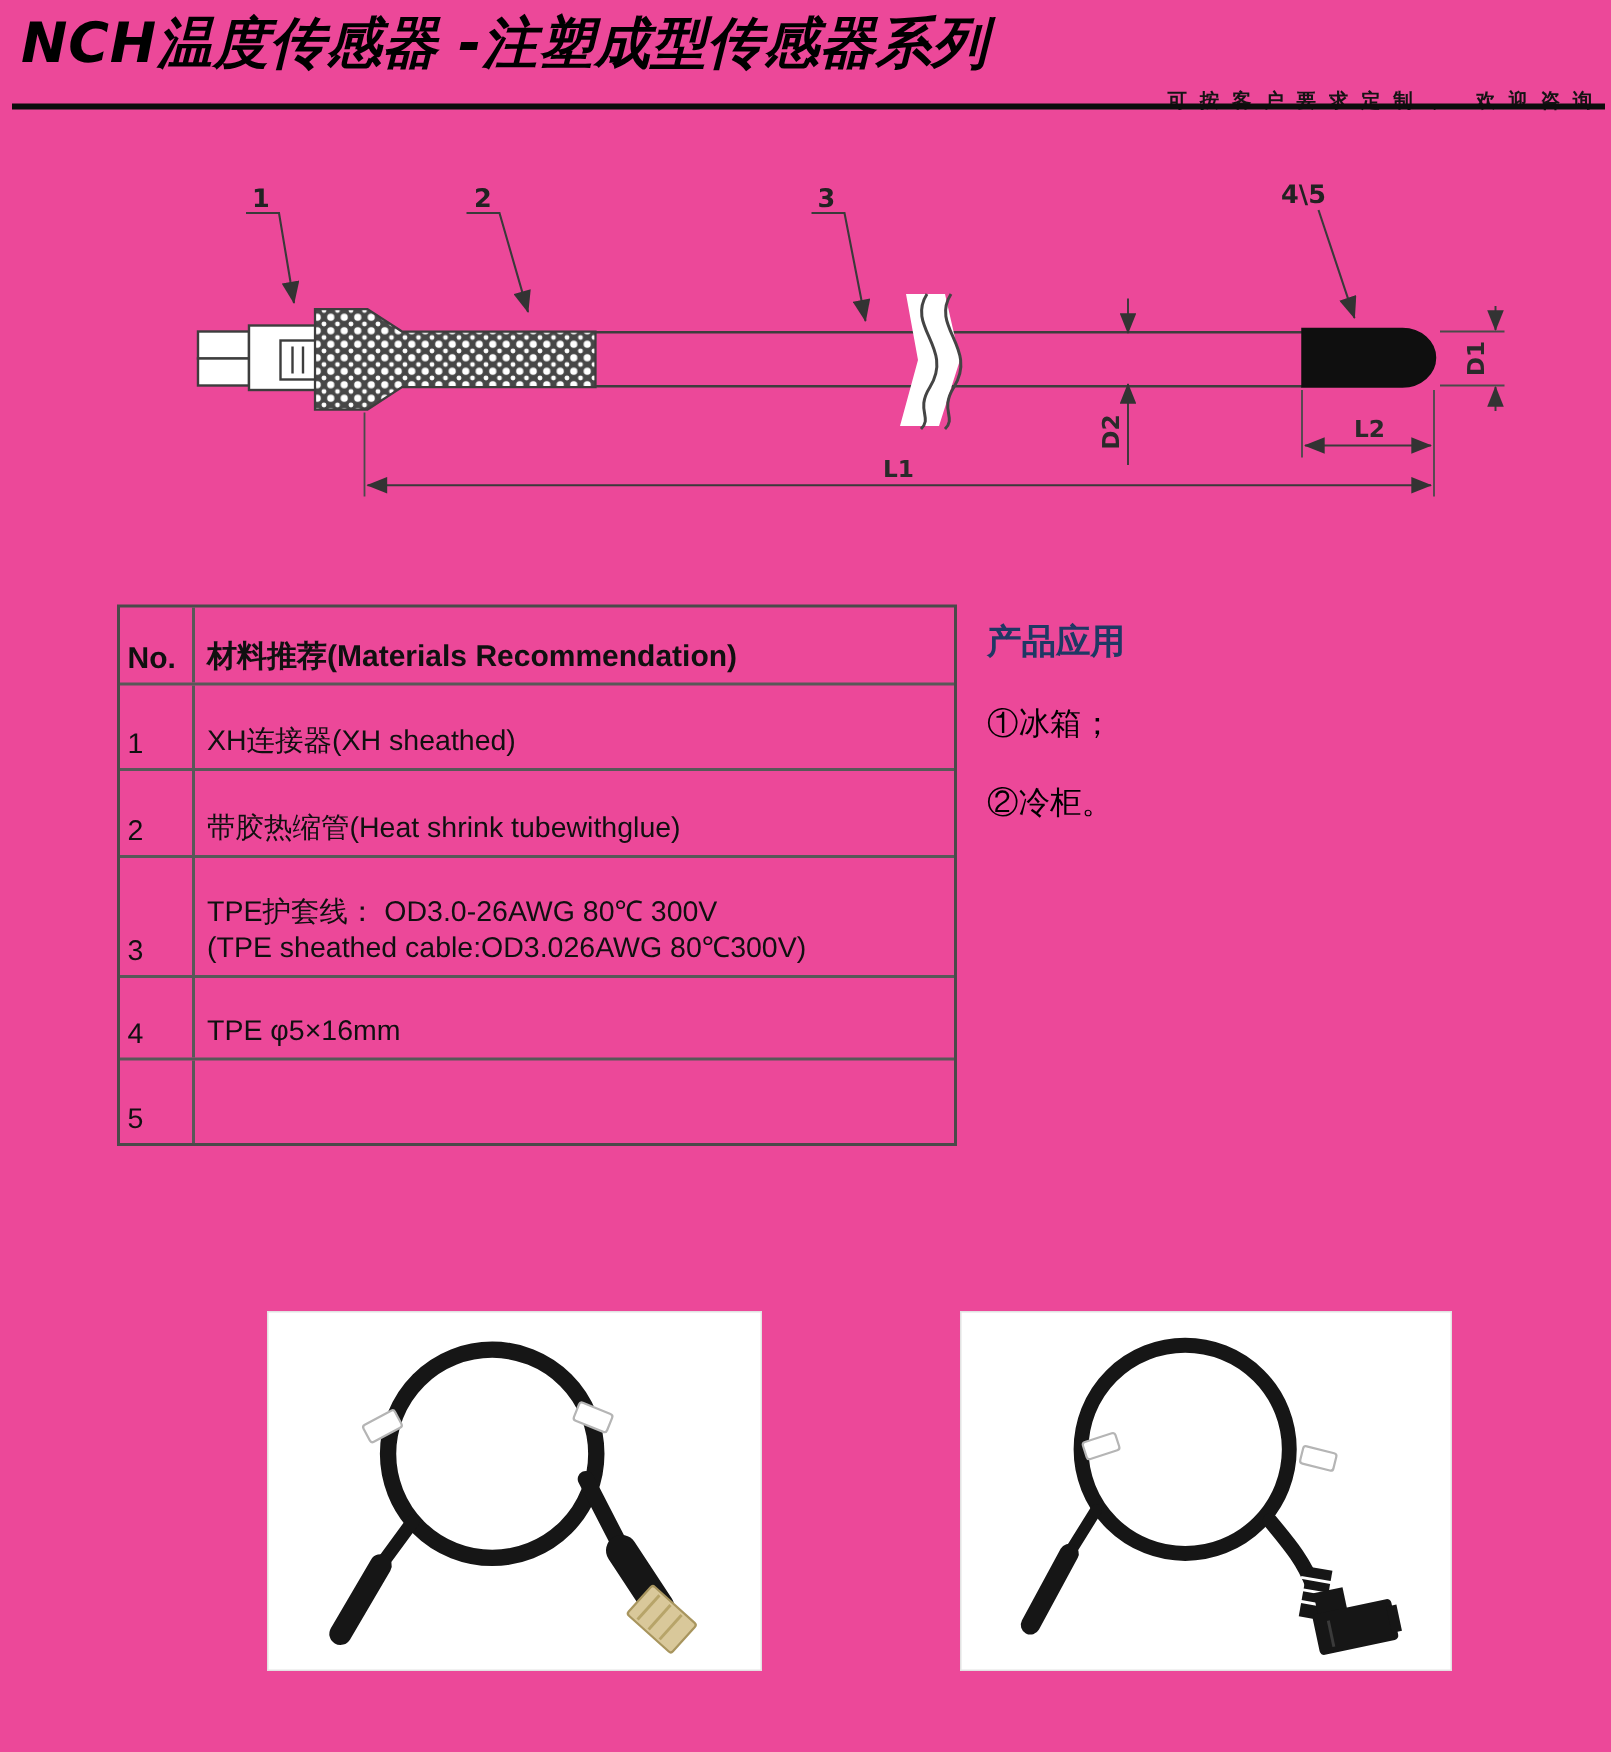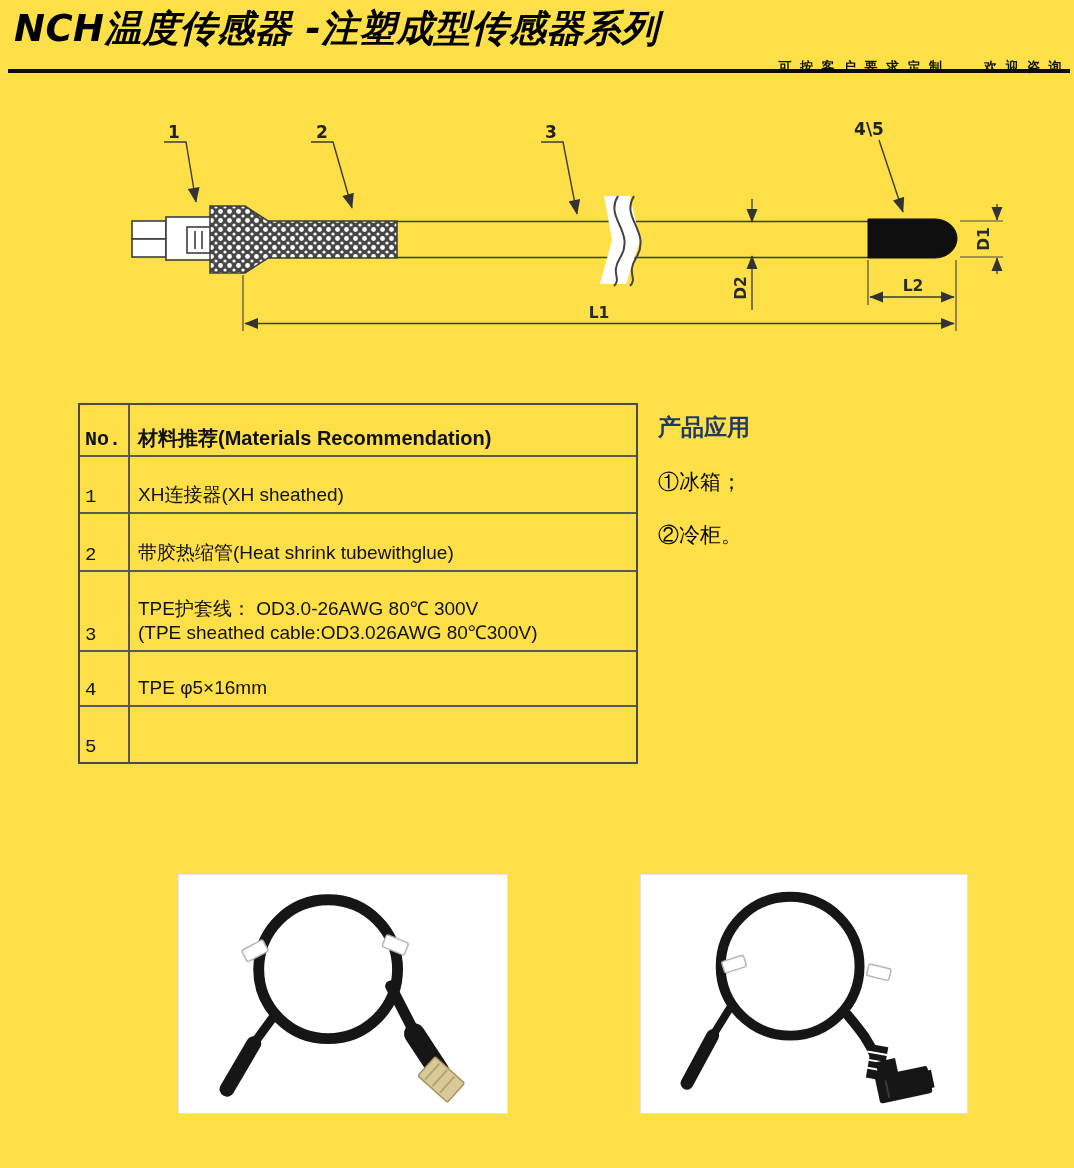--- a/index.html
+++ b/index.html
@@ -1,32 +1,32 @@
 <!DOCTYPE html>
 <html><head>
 <meta charset="utf-8">
 <style>
   html,body{margin:0;padding:0;background:#fff;}
-  #page{position:relative;width:1074px;height:1168px;background:#fde047;overflow:hidden;
+  #page{position:relative;width:1074px;height:1168px;background:#ec4899;overflow:hidden;
         font-family:"Liberation Sans",sans-serif;}
   .title{position:absolute;left:14px;top:4px;font-family:"DejaVu Sans",sans-serif;
          font-style:italic;font-weight:800;font-size:37px;color:#000;white-space:nowrap;
          letter-spacing:0.5px;}
   .tagline{position:absolute;top:58px;right:4px;font-family:Liberation Sans, sans-serif;
            font-size:13px;font-weight:700;letter-spacing:8.5px;color:#141414;white-space:nowrap;}
   .rule{position:absolute;left:8px;top:69px;width:1062px;height:3.5px;background:#0c0c0c;}
   .drawing-svg{position:absolute;left:0;top:100px;width:1074px;height:255px;}
   .dim-label{font-family:"DejaVu Sans",sans-serif;font-size:15.5px;font-weight:700;fill:#2a2a2a;}
   .callout-label{font-family:"DejaVu Sans",sans-serif;font-size:17px;font-weight:700;fill:#222;}
   .mat-table{position:absolute;left:78px;top:403px;width:560px;border:2px solid #4a4a4a;
              box-sizing:border-box;color:#101010;}
   .t-row{display:flex;border-top:2px solid #585858;box-sizing:border-box;}
   .t-row:first-child{border-top:none;}
   .t-no{flex:0 0 50px;width:50px;border-right:2px solid #585858;display:flex;align-items:flex-end;
-        padding:2px 12px 4px 5px;box-sizing:border-box;font-size:19px;font-family:Liberation Mono, monospace;}
+        padding:2px 12px 4px 5px;box-sizing:border-box;font-size:19px;}
   .t-mat{flex:1;display:flex;align-items:flex-end;padding:2px 22px 4px 8px;box-sizing:border-box;
          font-size:19px;white-space:pre-line;line-height:1.3;}
   .t-header .t-no,.t-header .t-mat{font-weight:700;font-size:20px;}
   .apps{position:absolute;left:658px;top:412px;}
   .apps-title{font-size:23px;font-weight:700;color:#1f3864;}
   .apps-item{font-size:21px;color:#000;margin-top:25px;}
   .photo{position:absolute;border:1px solid #e2e2e2;background:#fff;box-sizing:border-box;}
   #photo1{left:178px;top:874px;width:330px;height:240px;}
   #photo2{left:640px;top:874px;width:328px;height:240px;}
   .photo svg{display:block;width:100%;height:100%;}

